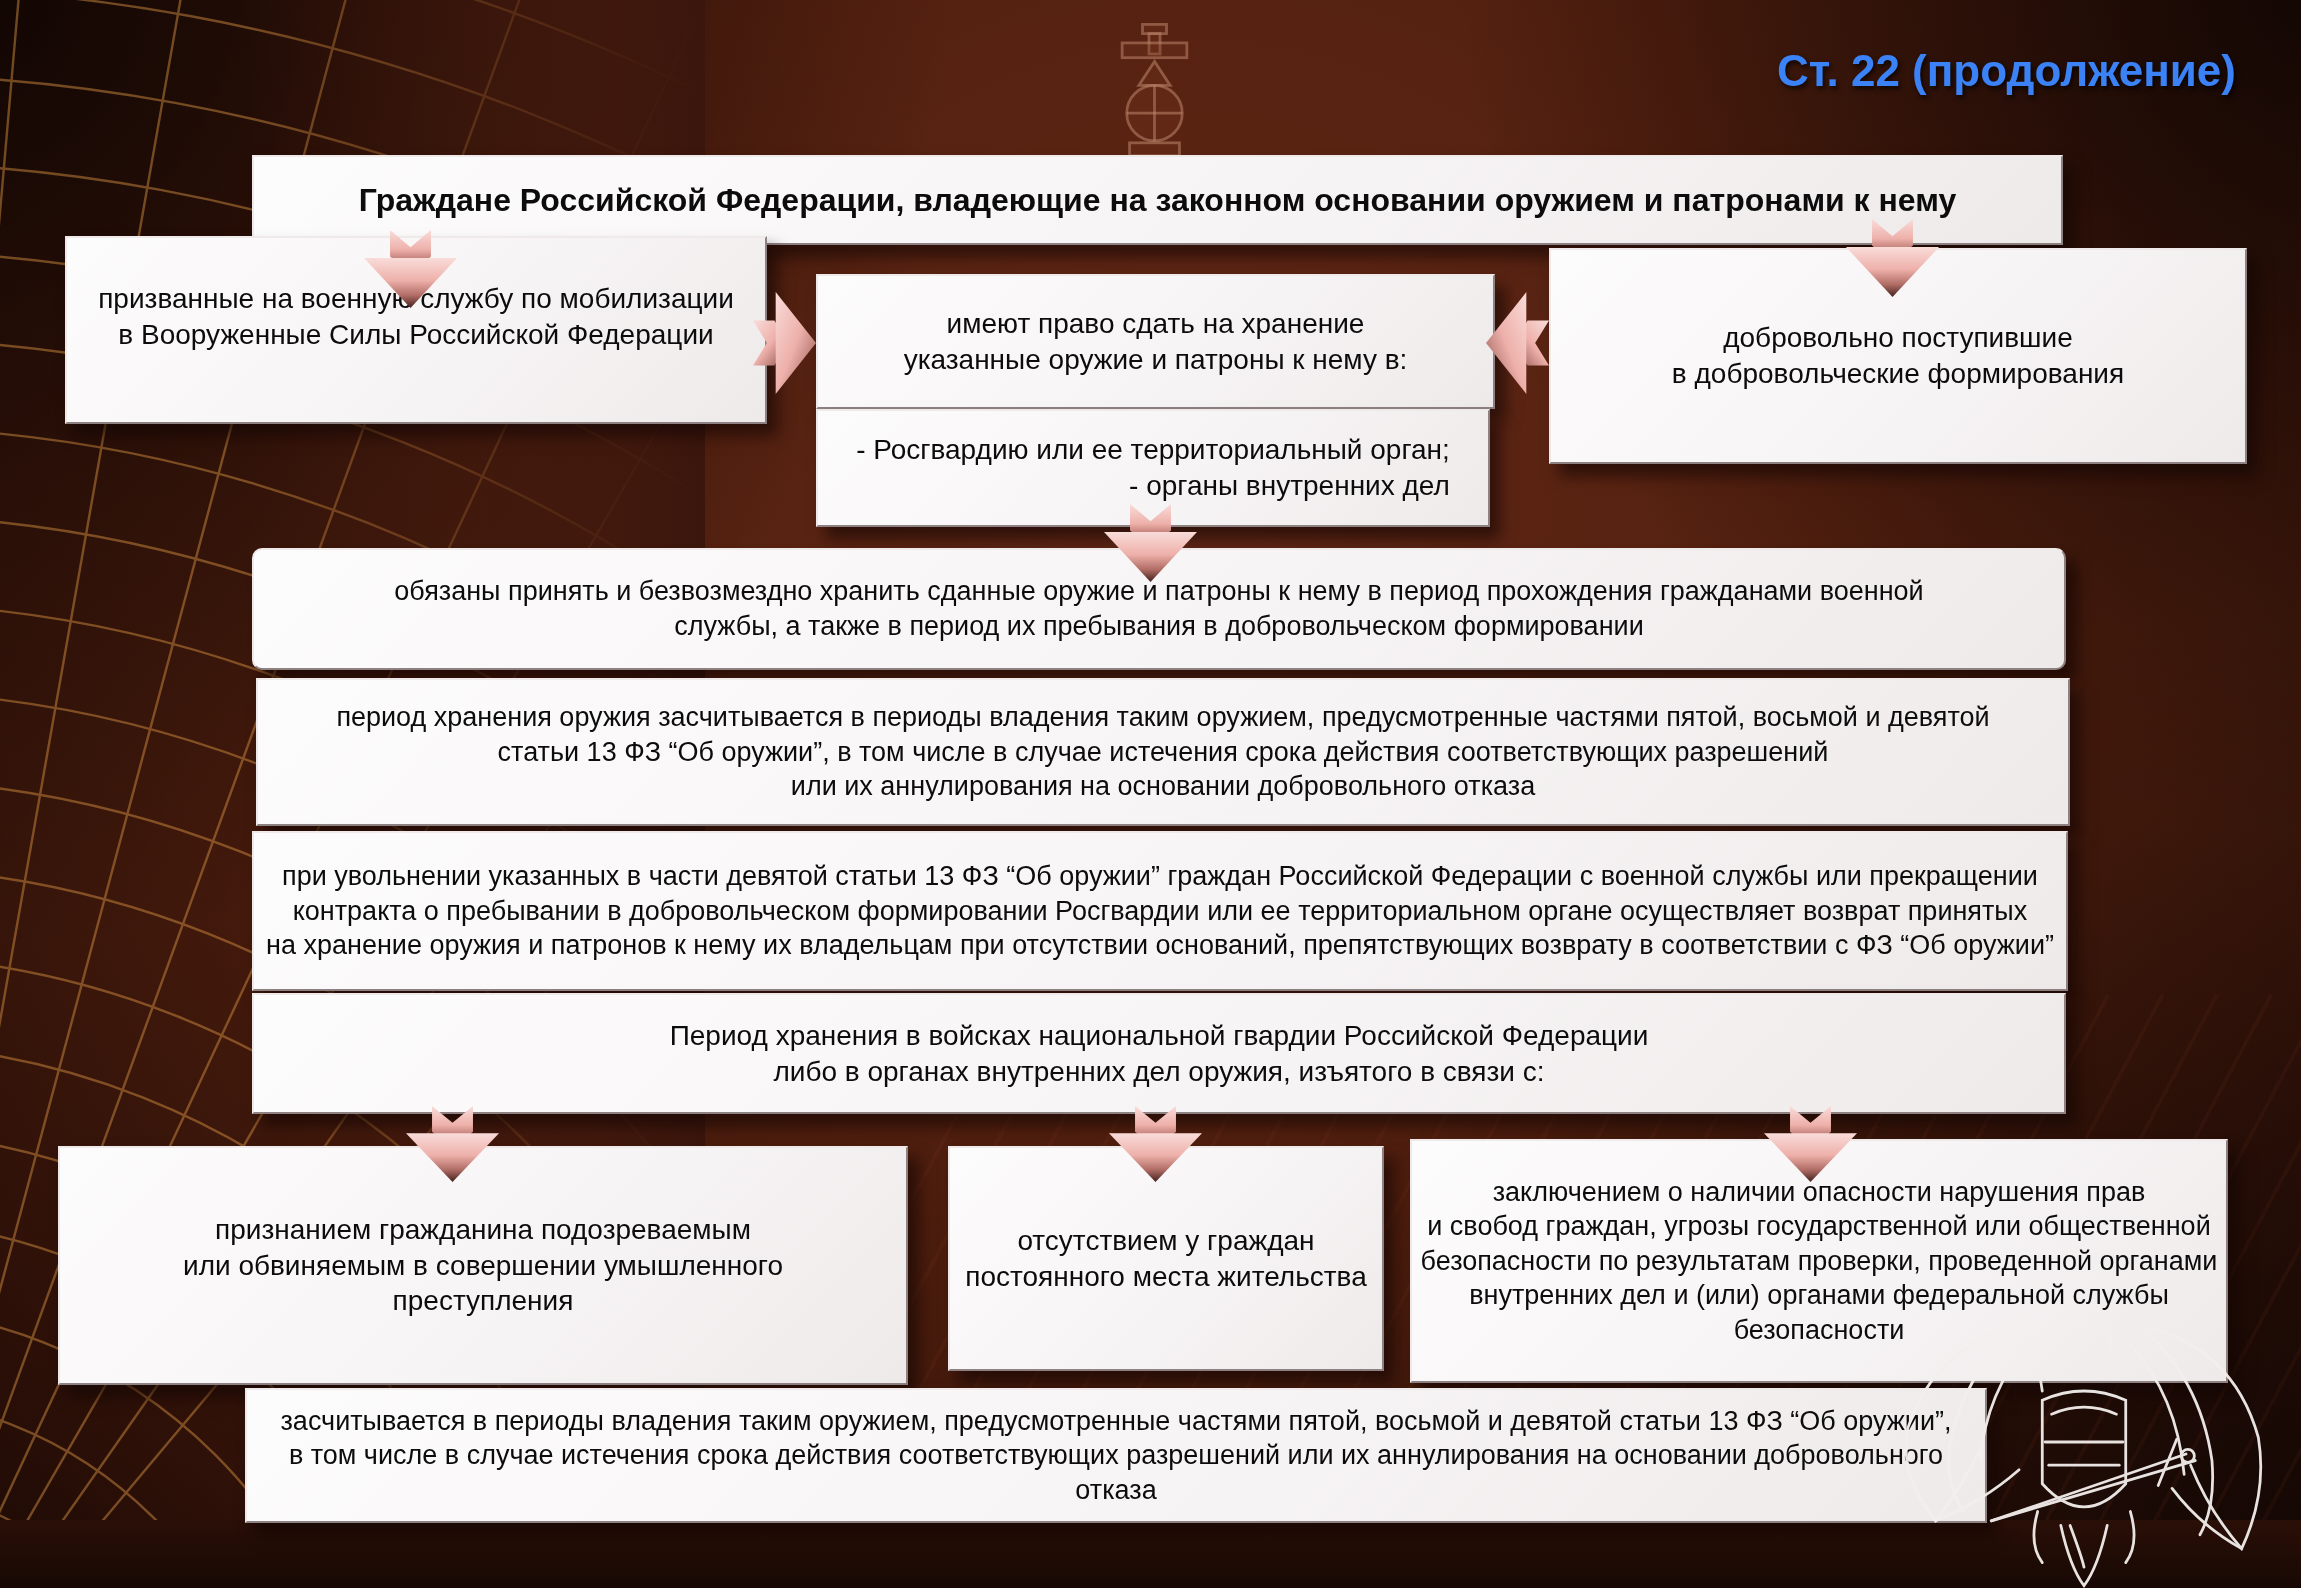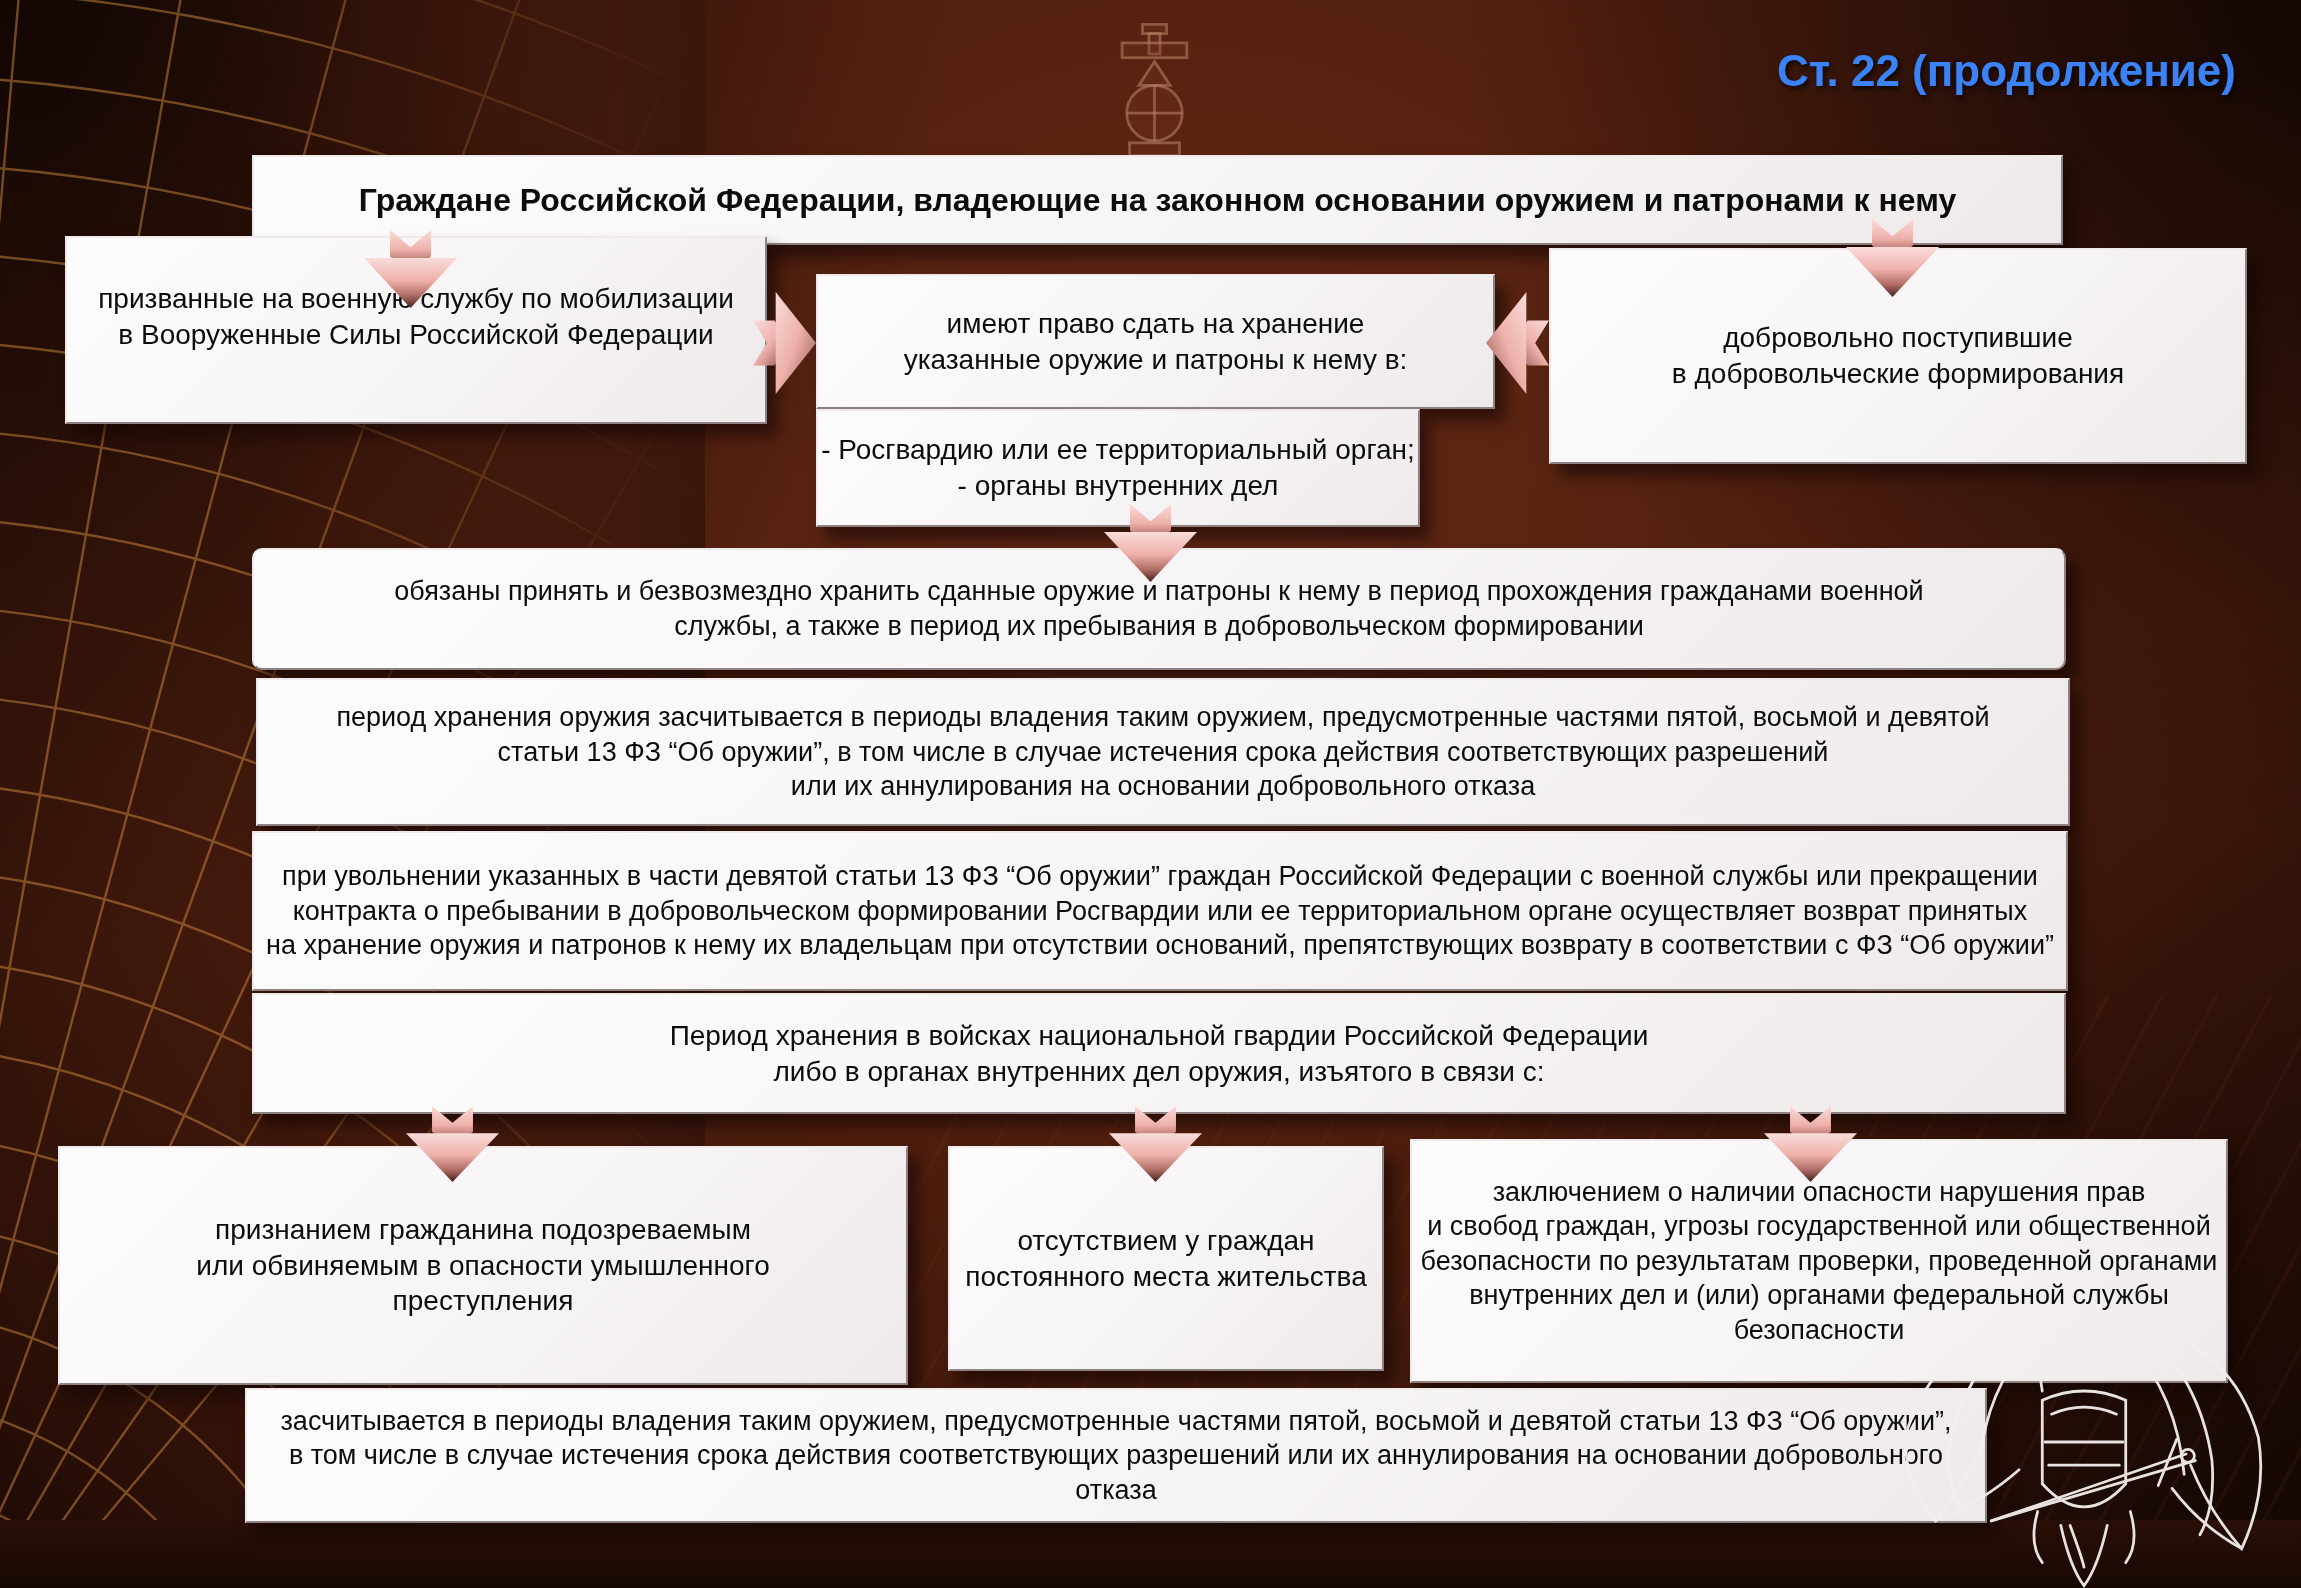--- a/index.html
+++ b/index.html
@@ -148,21 +148,21 @@
 <div class="fbox fs30" style="left:816px;top:274px;width:679px;height:135px;">
   <div class="txt">имеют право сдать на хранение
 указанные оружие и патроны к нему в:</div>
 </div>
 
 <div class="fbox fs30" style="left:1549px;top:248px;width:698px;height:216px;">
   <div class="txt">добровольно поступившие
 в добровольческие формирования</div>
 </div>
 
-<div class="fbox fs30" style="left:816px;top:409px;width:604px;height:118px;">
+<div class="fbox fs30" style="left:816px;top:409px;width:674px;height:118px;text-align:right;">
   <div class="txt">-  Росгвардию или ее территориальный орган;
 -  органы внутренних дел</div>
 </div>
 
 <div class="fbox fs29" style="left:252px;top:548px;width:1814px;height:122px;border-radius:10px;">
   <div class="txt">обязаны принять и безвозмездно хранить сданные оружие и патроны к нему в период прохождения гражданами военной
 службы, а также в период их пребывания в добровольческом формировании</div>
 </div>
 
 <div class="fbox fs29" style="left:256px;top:678px;width:1814px;height:148px;">
@@ -177,21 +177,21 @@
 на хранение оружия и патронов к нему их владельцам при отсутствии оснований, препятствующих возврату в соответствии с ФЗ “Об оружии”</div>
 </div>
 
 <div class="fbox fs30" style="left:252px;top:993px;width:1814px;height:121px;">
   <div class="txt">Период хранения в войсках национальной гвардии Российской Федерации
 либо в органах внутренних дел оружия, изъятого в связи с:</div>
 </div>
 
 <div class="fbox fs30" style="left:58px;top:1146px;width:850px;height:239px;">
   <div class="txt">признанием гражданина подозреваемым
-или обвиняемым в опасности умышленного
+или обвиняемым в совершении умышленного
 преступления</div>
 </div>
 
 <div class="fbox fs30" style="left:948px;top:1146px;width:436px;height:225px;">
   <div class="txt">отсутствием у граждан
 постоянного места жительства</div>
 </div>
 
 <div class="fbox fs29" style="left:1410px;top:1139px;width:818px;height:244px;">
   <div class="txt">заключением о наличии опасности нарушения прав

